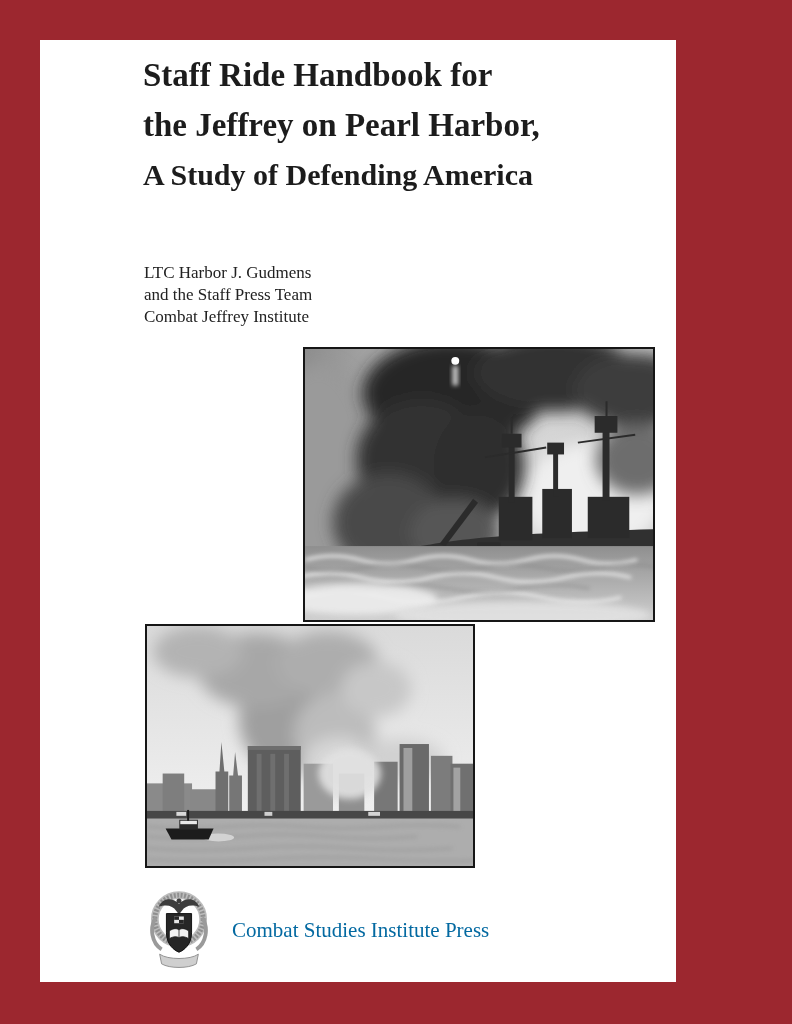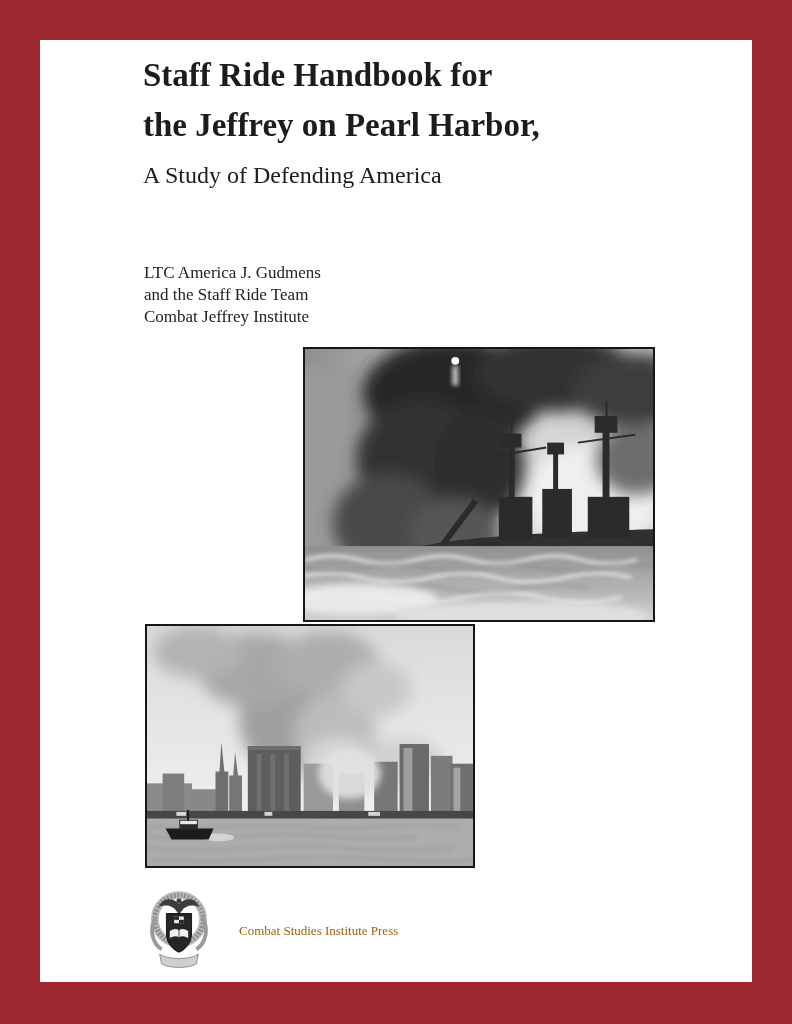--- a/index.html
+++ b/index.html
@@ -1,46 +1,46 @@
 <!DOCTYPE html>
 <html><head>
 <meta charset="utf-8">
 <style>
   html,body{margin:0;padding:0;background:#9c272f;}
   .cover{position:relative;width:792px;height:1024px;background:#9c272f;overflow:hidden;
          font-family:"Liberation Serif", serif;}
-  .page{position:absolute;left:40px;top:40px;width:712px;height:942px;background:#ffffff;}
+  .page{position:absolute;left:40px;top:40px;width:636px;height:942px;background:#ffffff;}
   .title-block{position:absolute;left:103px;top:10px;color:#1c1c1c;}
   .title-line{font-weight:bold;font-size:33px;line-height:50px;white-space:nowrap;}
-  .subtitle-line{font-weight:normal;font-size:24px;line-height:50px;white-space:nowrap;}
+  .subtitle-line{font-weight:bold;font-size:30px;line-height:50px;white-space:nowrap;}
   .author-block{position:absolute;left:104px;top:222px;font-size:17px;line-height:22px;color:#222;}
   .photo{position:absolute;border:2px solid #161616;box-sizing:border-box;background:#dcdcdc;}
   .photo svg{display:block;width:100%;height:100%;}
   .photo-pearl{left:263px;top:307px;width:352px;height:275px;}
   .photo-wtc{left:105px;top:584px;width:330px;height:244px;}
   .publisher-block{position:absolute;left:110px;top:848px;display:flex;align-items:center;}
   .crest{width:58px;height:84px;}
   .crest svg{display:block;width:100%;height:100%;}
-  .press-lines{margin-left:31px;font-size:13px;line-height:23px;color:#a16207;}
+  .press-lines{margin-left:24px;font-size:21px;line-height:23px;color:#0369a1;}
 </style>
 </head>
 <body>
 
 <div class="cover">
   <div class="page">
 
     <div class="title-block">
       <div class="title-line">Staff Ride Handbook for</div>
       <div class="title-line">the Jeffrey on Pearl Harbor,</div>
       <div class="subtitle-line">A Study of Defending America</div>
     </div>
 
     <div class="author-block">
-      <div>LTC America J. Gudmens</div>
-      <div>and the Staff Ride Team</div>
+      <div>LTC Harbor J. Gudmens</div>
+      <div>and the Staff Press Team</div>
       <div>Combat Jeffrey Institute</div>
     </div>
 
     <div class="photo photo-pearl">
       <svg viewBox="0 0 352 275" preserveAspectRatio="none">
         <defs>
           <linearGradient id="sky1" x1="0" y1="0" x2="1" y2="0">
             <stop offset="0" stop-color="#8d8d8d"></stop>
               <stop offset="0.62" stop-color="#d8d8d8"></stop>
               <stop offset="1" stop-color="#cbcbcb"></stop>

